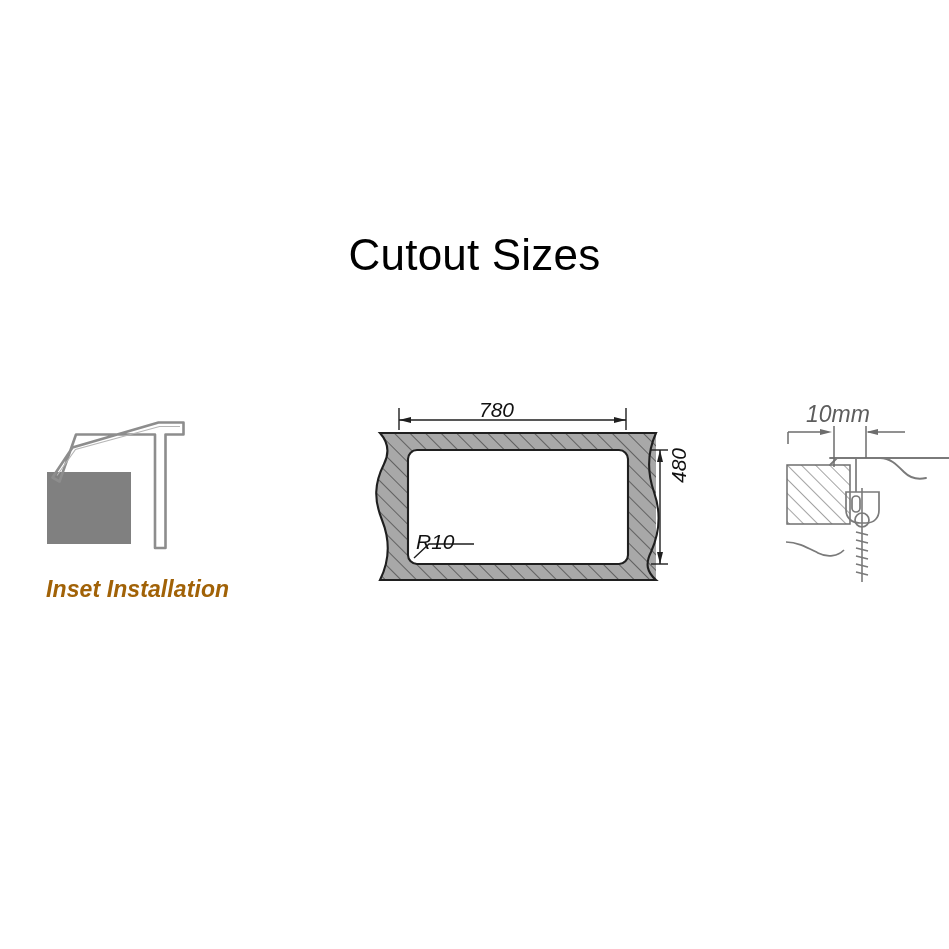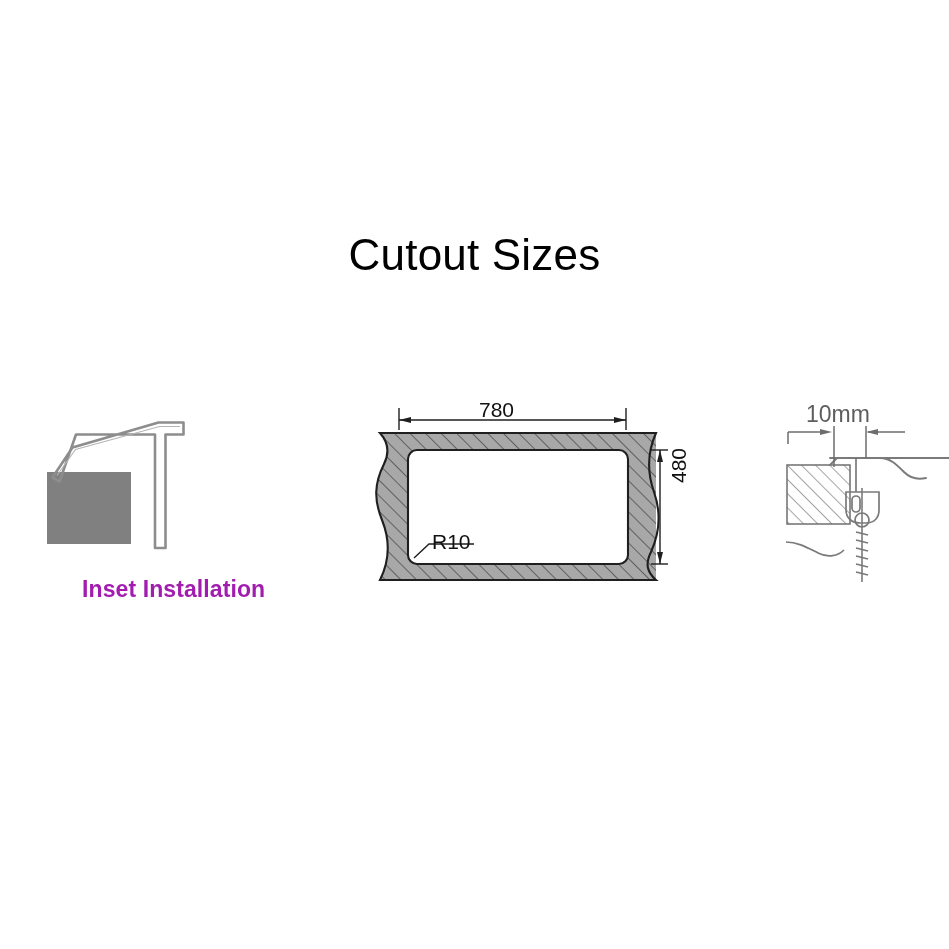--- a/index.html
+++ b/index.html
@@ -38,20 +38,21 @@
     font-weight: 400;
     letter-spacing: 0.2px;
     line-height: 1;
     color: #000;
     white-space: nowrap;
   }
 
   
   .panel {
     position: absolute;
+    font-style: italic;
   }
 
   #panel-inset {
     left: 28px;
     top: 405px;
     width: 270px;
     height: 220px;
   }
   #panel-cutout {
     left: 368px;
@@ -74,23 +75,22 @@
   
   .inset-caption {
     position: absolute;
     left: 28px;
     top: 576px;
     width: 280px;
     font-size: 23px;
     font-weight: 700;
     letter-spacing: 0.1px;
     line-height: 1.2;
-    color: #a21caf;
+    color: #a16207;
     white-space: nowrap;
-    margin-left: 36px;
   }
 
   
   .dim-text {
     position: absolute;
     font-size: 21px;
     font-weight: 400;
     color: #111;
     line-height: 1;
     white-space: nowrap;
@@ -197,21 +197,21 @@
 
       <g stroke="#1f1f1f" stroke-width="1.4" fill="none">
         <path d="M 46 166 L 61 152 L 106 152"></path>
       </g>
     </svg>
 
     <div class="dim-text" style="position:absolute; left:111px; top:7px;">780</div>
 
     <div class="dim-text" style="position:absolute; left:300px; top:91px; transform:rotate(-90deg); transform-origin:left top;">480</div>
 
-    <div class="dim-text" style="position:absolute; left:64px; top:139px;">R10</div>
+    <div class="dim-text" style="position:absolute; left:48px; top:139px;">R10</div>
   </div>
 
   <div class="panel" id="panel-edge">
     <svg width="179" height="190" viewBox="0 0 179 190">
       <defs>
         <pattern id="hatchEdge" width="10" height="10" patternUnits="userSpaceOnUse" patternTransform="rotate(-45)">
           <rect width="10" height="10" fill="#ffffff"></rect>
           <line x1="0" y1="0" x2="0" y2="10" stroke="#7d7d7d" stroke-width="1.4"></line>
         </pattern>
       </defs>

